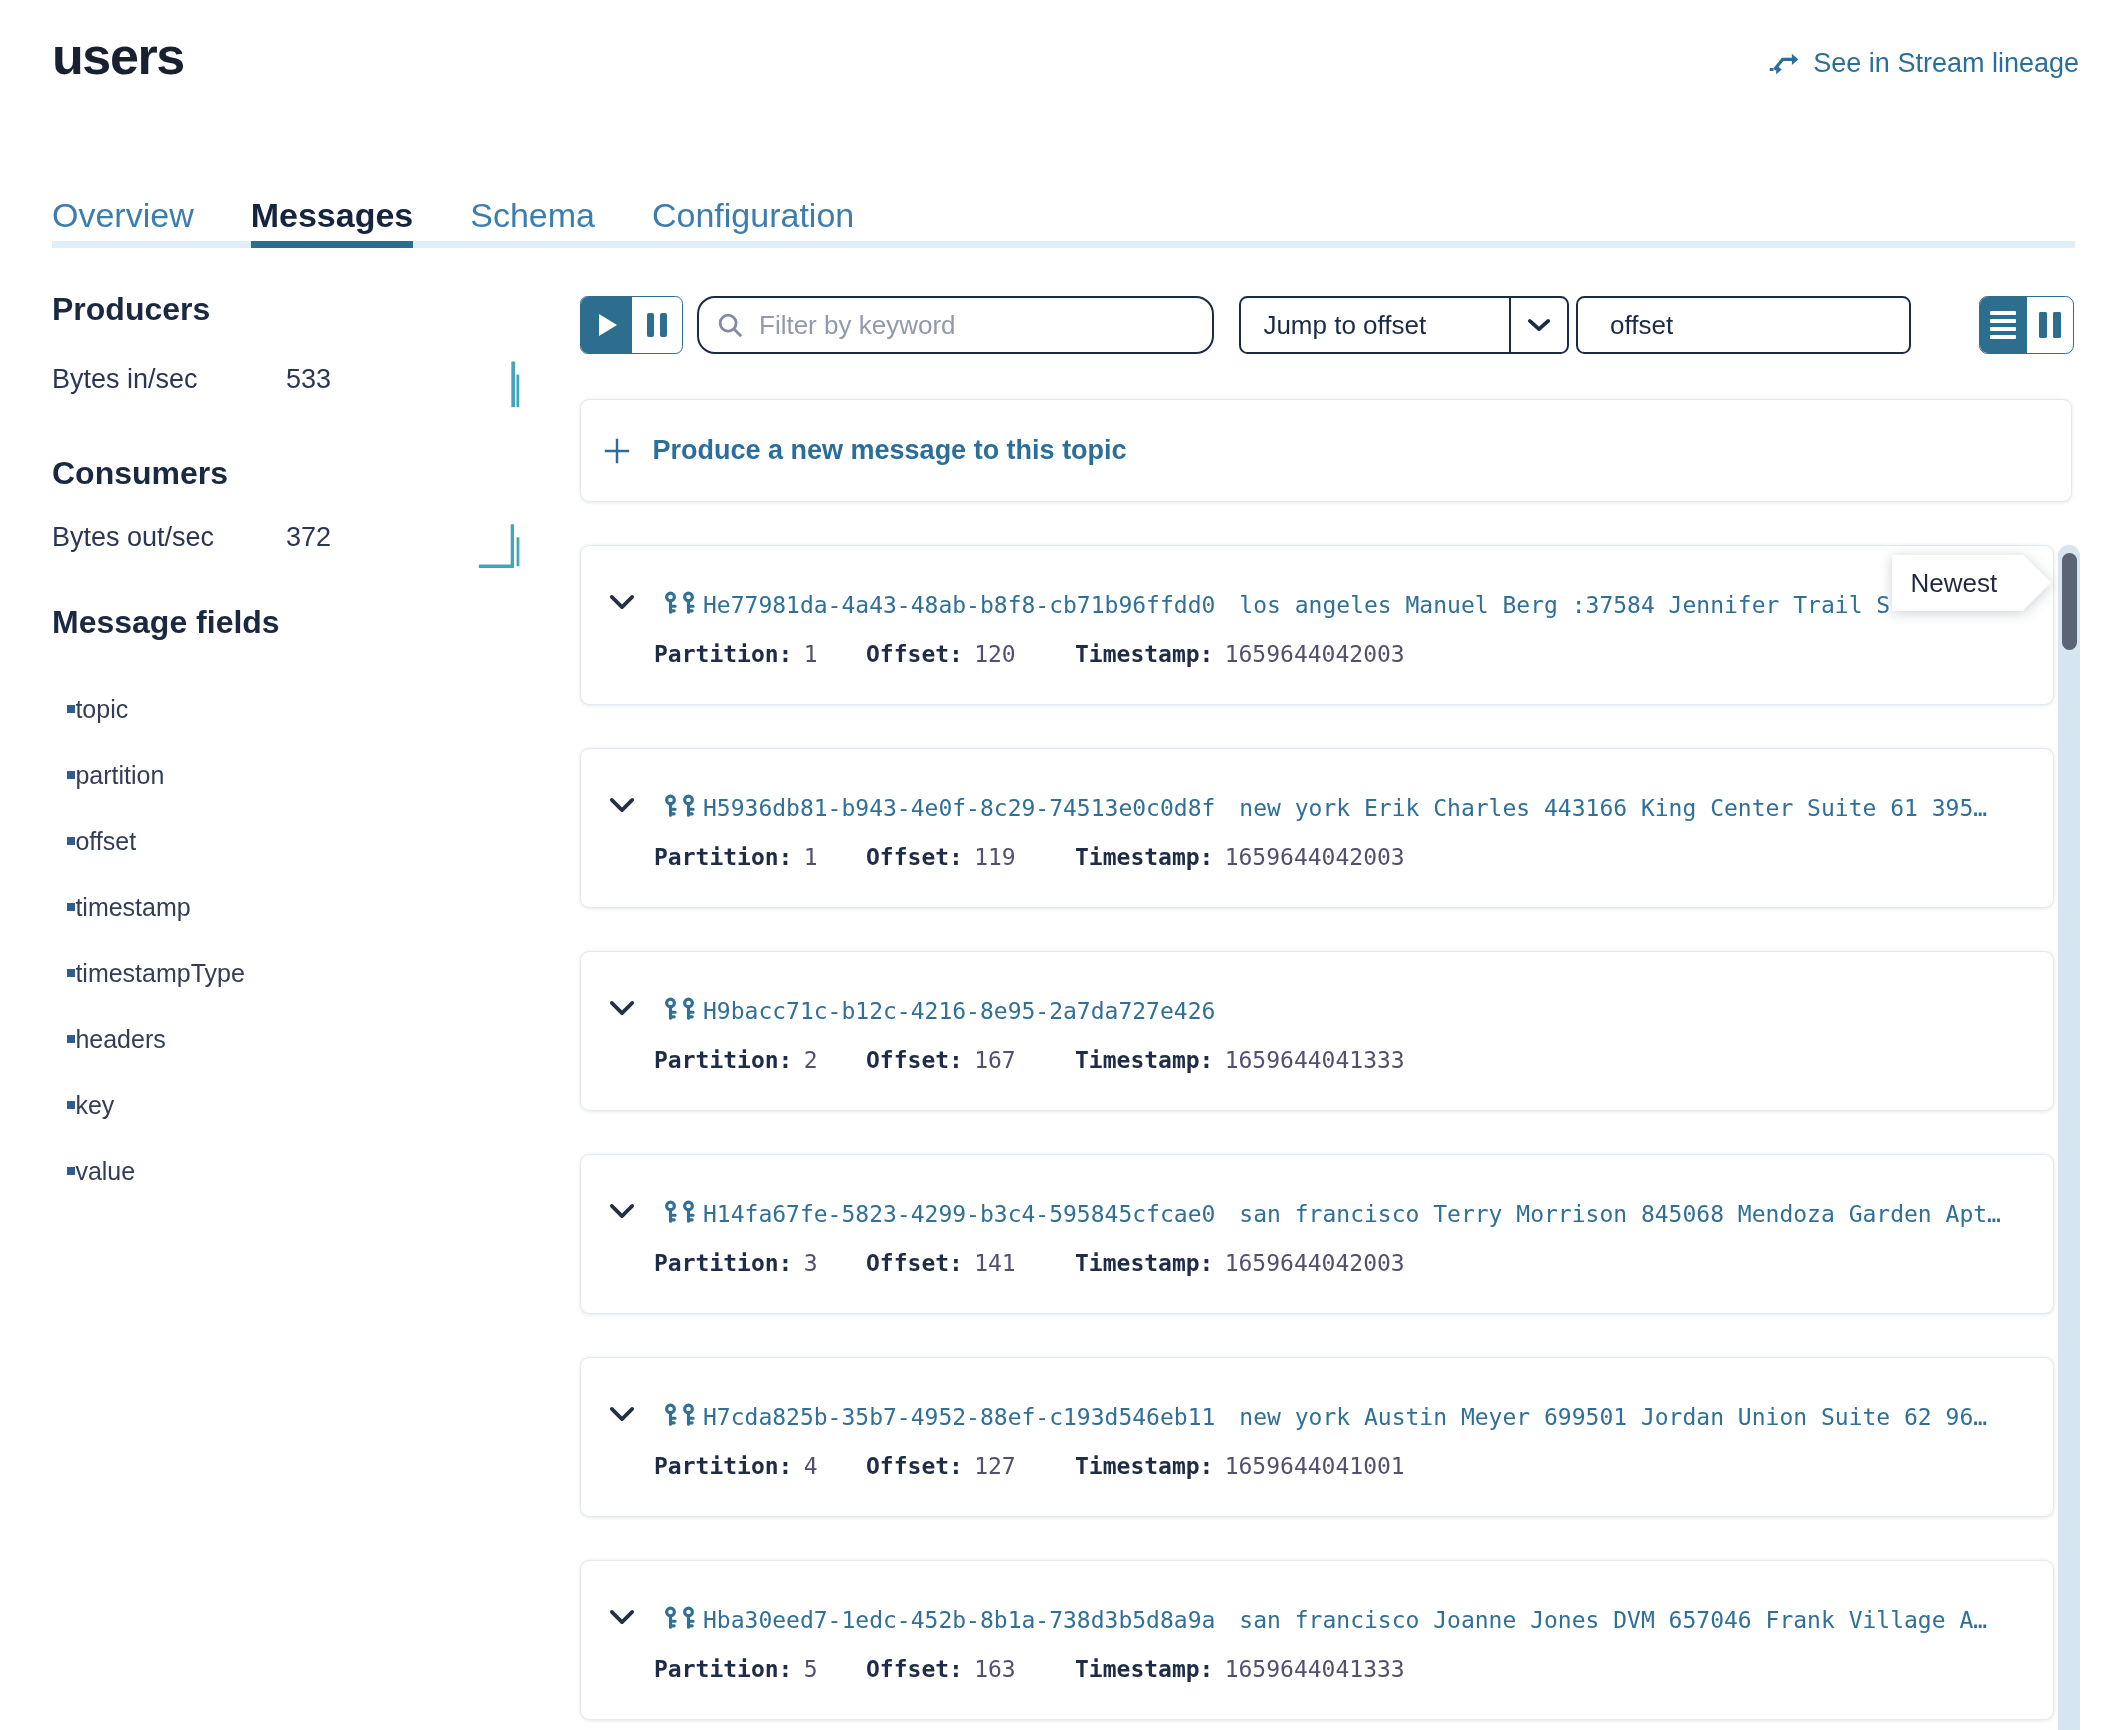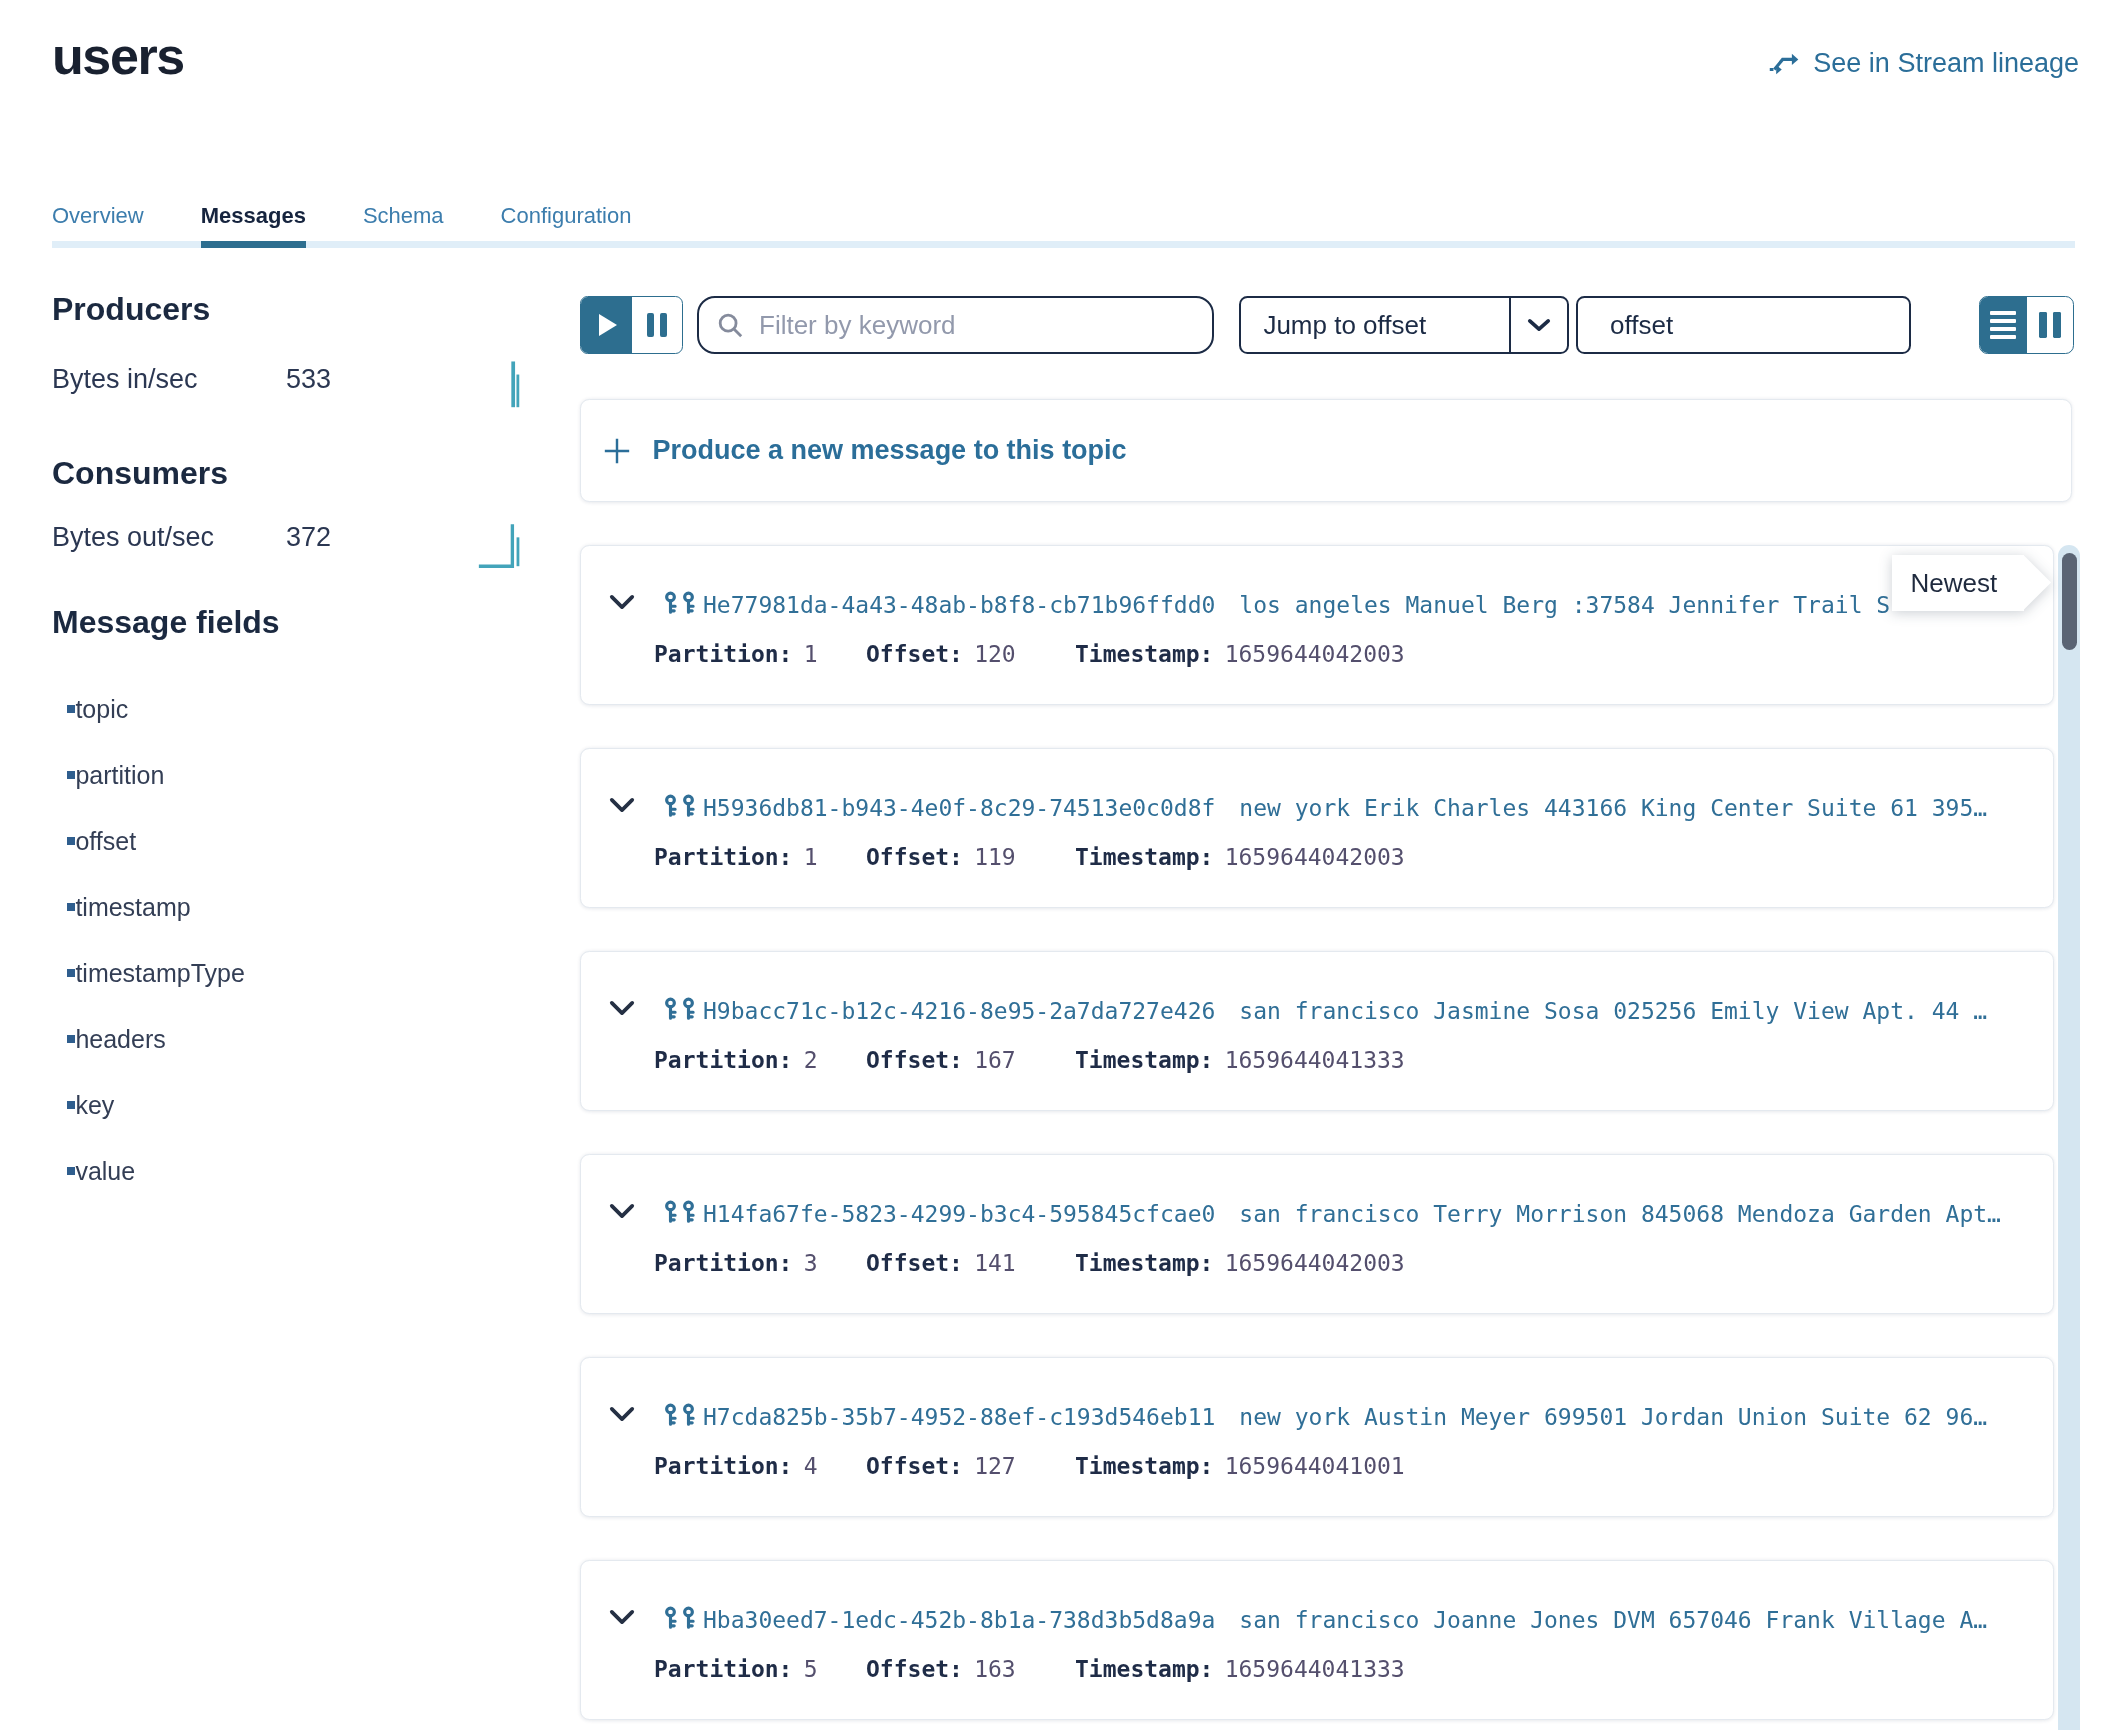--- a/index.html
+++ b/index.html
@@ -16,21 +16,21 @@
   
   .page-title{position:absolute;left:52px;top:26px;font-size:52px;font-weight:700;
               letter-spacing:-1.4px;color:#192130;margin:0}
   .lineage-link{position:absolute;right:45px;top:48px;display:flex;align-items:center;gap:11.2px;
                 color:var(--link-blue);font-size:27px;font-weight:400;cursor:pointer}
 
   
   .tabs{position:absolute;left:52px;right:49px;top:183px;height:65px}
   .tab-track{position:absolute;left:0;right:0;bottom:0;height:7.5px;background:var(--tab-track)}
   .tab-row{display:flex;gap:57px;height:100%}
-  .tab{position:relative;display:flex;align-items:center;font-size:22px;color:#3c7dad;cursor:pointer}
+  .tab{position:relative;display:flex;align-items:center;font-size:34px;color:#3c7dad;cursor:pointer}
   .tab.active{color:#16243e;font-weight:700}
   .tab .ind{position:absolute;left:0;right:0;bottom:0;height:7.5px;background:transparent;z-index:2}
   .tab.active .ind{background:var(--accent-blue)}
 
   
   .side-h{position:absolute;left:52px;font-size:32px;font-weight:700;color:#1b2940;margin:0}
   .metric-label{position:absolute;left:52px;font-size:27px;color:#2b3752}
   .metric-value{position:absolute;left:286px;font-size:27px;color:#2b3752}
   .spark{position:absolute}
   .fields-list{position:absolute;left:67px;top:676px;margin:0;padding:0;list-style:none}
@@ -345,21 +345,20 @@
         <circle cx="8" cy="6.5" r="4.2" fill="none" stroke="#306f97" stroke-width="3.4"></circle>
         <path d="M8 10.5 V23 M8 16.5 h5 M8 21.5 h4" stroke="#306f97" stroke-width="3.4" fill="none" stroke-linecap="round"></path>
       </svg>
       <svg width="15" height="24" viewBox="0 0 16 26">
         <circle cx="8" cy="6.5" r="4.2" fill="none" stroke="#306f97" stroke-width="3.4"></circle>
         <path d="M8 10.5 V23 M8 16.5 h5 M8 21.5 h4" stroke="#306f97" stroke-width="3.4" fill="none" stroke-linecap="round"></path>
       </svg>
     </span>
     <div class="msg-line">
       <span class="msg-key">H9bacc71c-b12c-4216-8e95-2a7da727e426</span>
-      <span class="msg-summary">san francisco Jasmine Sosa 025256 Emily View Apt. 44 …</span>
     </div>
     <div class="msg-meta">
       <span class="meta-group meta-g1">
         <span class="meta-label">Partition:</span>
         <span class="meta-value">2</span>
       </span>
       <span class="meta-group meta-g2">
         <span class="meta-label">Offset:</span>
         <span class="meta-value">167</span>
       </span>

